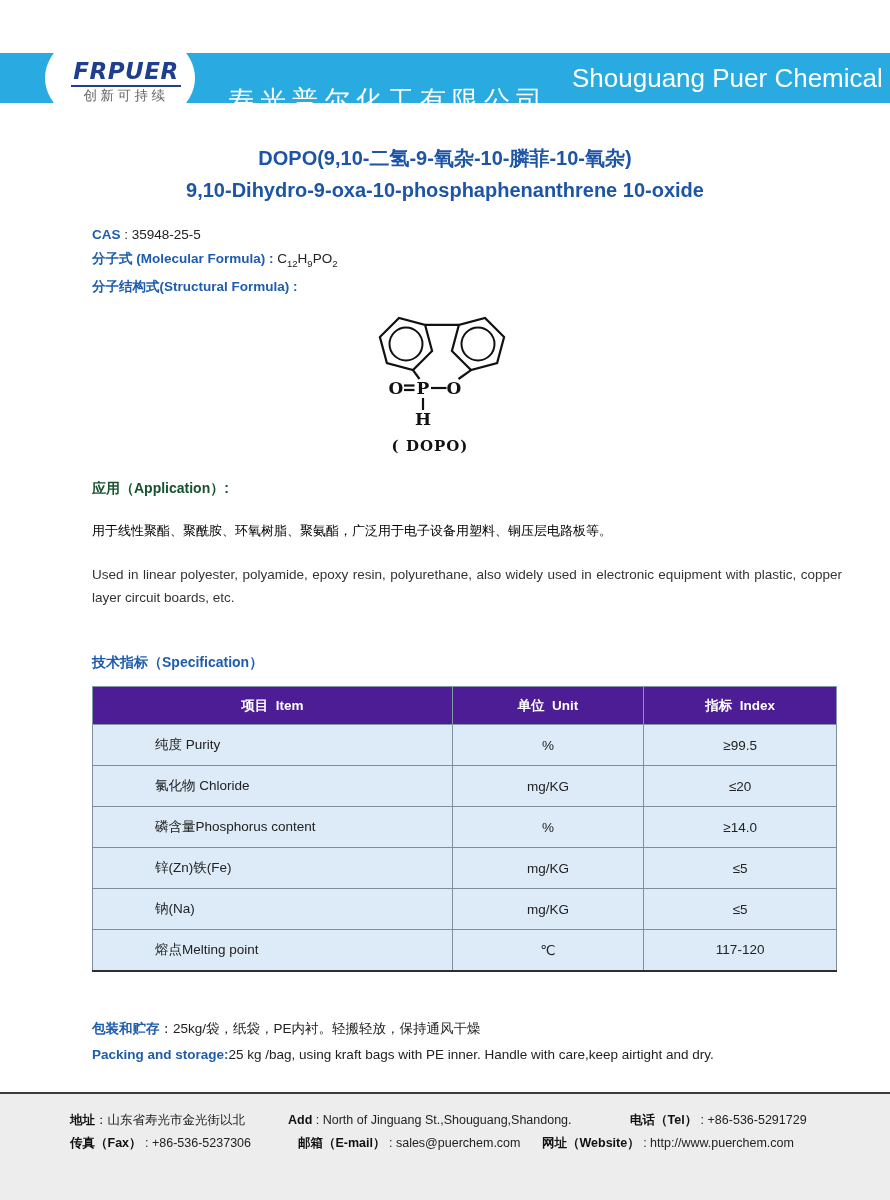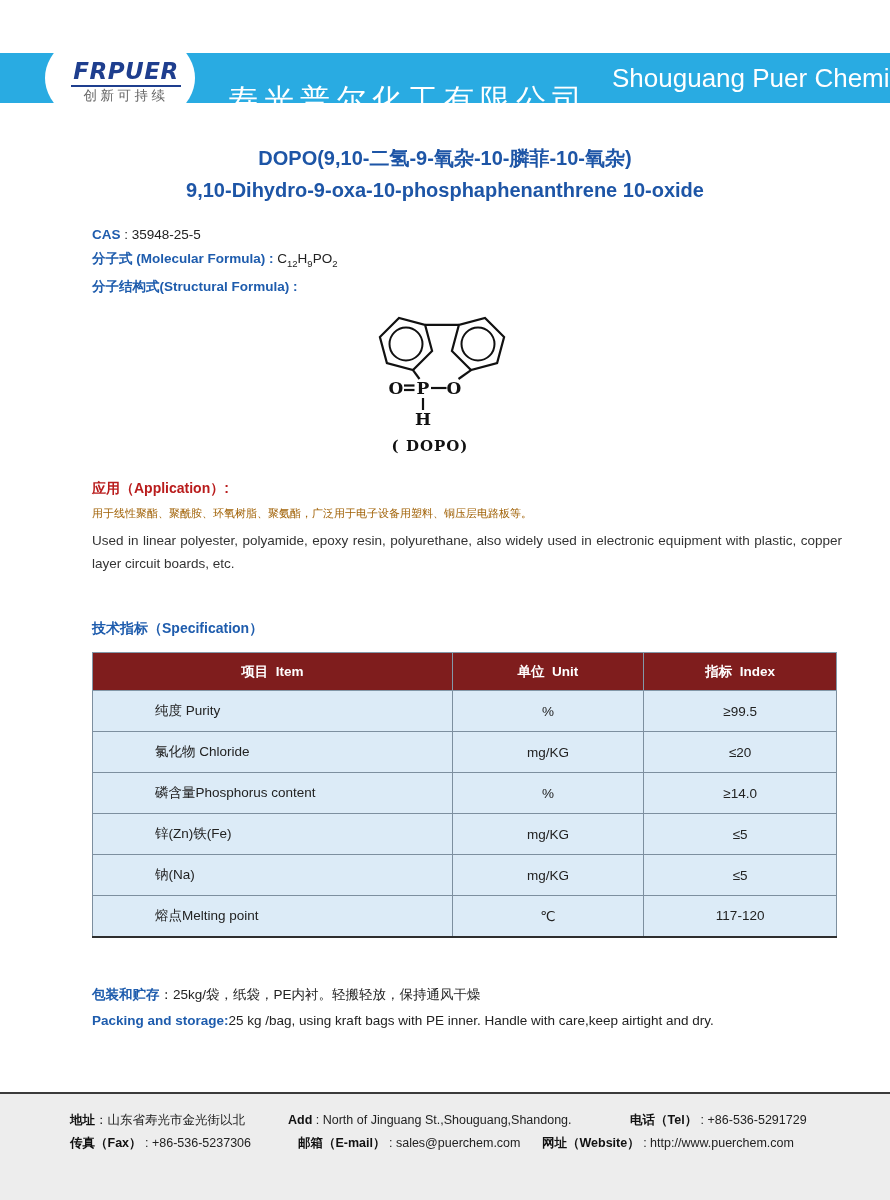--- a/index.html
+++ b/index.html
@@ -5,21 +5,21 @@
   * { margin:0; padding:0; box-sizing:border-box; }
   body { background:#fff; }
   .page {
     position:relative; width:890px; height:1200px; background:#fff;
     font-family:"Liberation Sans","DejaVu Sans",sans-serif; color:#222;
     overflow:hidden; margin:0 auto;
   }
   
   .band { position:relative; margin-top:53px; height:50px; background:#29abe2; }
   .band-inner { display:flex; align-items:center; height:100%; padding-left:228px; }
-  .company-cn { color:#fff; font-size:30px; letter-spacing:6px; white-space:nowrap;margin-top:44px; }
+  .company-cn { color:#fff; font-size:26px; letter-spacing:6px; white-space:nowrap;margin-top:44px; }
   .company-en { color:#fff; font-size:26px; margin-left:24px; white-space:nowrap; }
   .logo-ellipse { position:absolute; left:45px; top:-28px; width:150px; height:106px;
     background:#fff; border-radius:50%; }
   .logo-content { position:absolute; left:51px; top:-28px; width:150px; height:106px;
     display:flex; flex-direction:column; align-items:center; justify-content:center; padding-top:6px; }
   .brand { font-family:"DejaVu Sans","Liberation Sans",sans-serif; font-style:italic; font-weight:bold;
     font-size:23px; color:#1e3e8e; letter-spacing:0.5px; border-bottom:2px solid #1e3e8e; padding:0 2px 1px 2px; }
   .slogan { font-size:13.5px; color:#666; letter-spacing:3.5px; margin-top:0; }
   
   .content { padding:0 92px; }
@@ -29,27 +29,27 @@
   .info-block { margin-top:21px; font-size:13.5px; }
   .info-line { line-height:23.5px; }
   .lbl { color:#1e5cad; font-weight:bold; }
   .val { color:#222; }
   sub { font-size:9.5px; }
   
   .structure { margin:10px 0 0 274px; width:152px; }
   .atom { font-family:"DejaVu Serif","Liberation Serif",serif; font-weight:bold; font-size:17px; fill:#111; }
   .caption { font-family:"DejaVu Serif","Liberation Serif",serif; font-weight:bold; font-size:15px; fill:#111; letter-spacing:1px; }
   
-  .app-heading { margin-top:18px; font-size:14px; font-weight:bold; color:#b91c1c; }
-  .app-cn { margin-top:8px; font-size:11px; color:#a16207; }
-  .app-en { margin-top:8px; font-size:13.5px; color:#333; line-height:23px; text-align:justify; width:750px; }
+  .app-heading { margin-top:18px; font-size:14px; font-weight:bold; color:#14532d; }
+  .app-cn { margin-top:24px; font-size:13px; color:#000000; }
+  .app-en { margin-top:23px; font-size:13.5px; color:#333; line-height:23px; text-align:justify; width:750px; }
   
   .spec-heading { margin-top:45px; font-size:14px; font-weight:bold; color:#1e5cad; }
   table.spec { margin-top:14px; width:745px; border-collapse:collapse; }
-  table.spec th { height:38px; background:#7f1d1d; color:#fff; font-size:13.5px; font-weight:bold;
+  table.spec th { height:38px; background:#4c1d95; color:#fff; font-size:13.5px; font-weight:bold;
     border:1px solid #8398a8; white-space:pre-wrap; }
   table.spec td { height:41px; background:#dcebf7; font-size:13.5px; color:#222;
     border:1px solid #7d8f9f; text-align:center; }
   table.spec td.c1 { text-align:left; padding-left:62px; }
   table.spec tr:last-child td { border-bottom:2px solid #2e2e2e; }
   table.spec th.w1, table.spec td.c1 { width:360px; }
   table.spec th.w2, table.spec td.c2 { width:192px; }
   table.spec th.w3, table.spec td.c3 { width:193px; }
   
   .packing { margin-top:44px; font-size:13.5px; }

